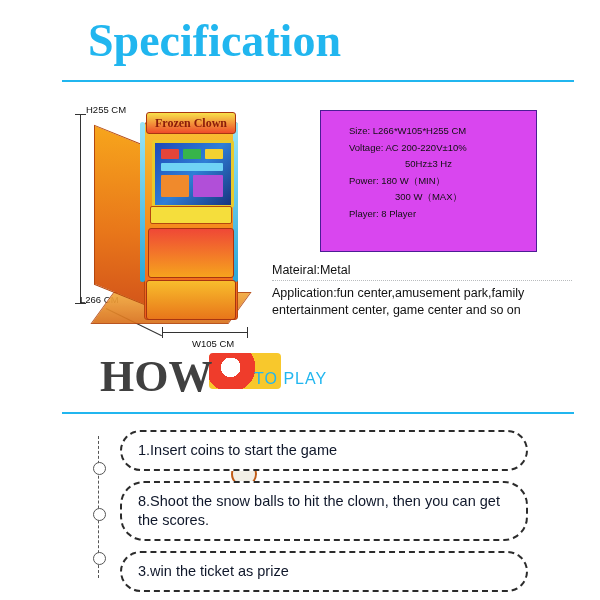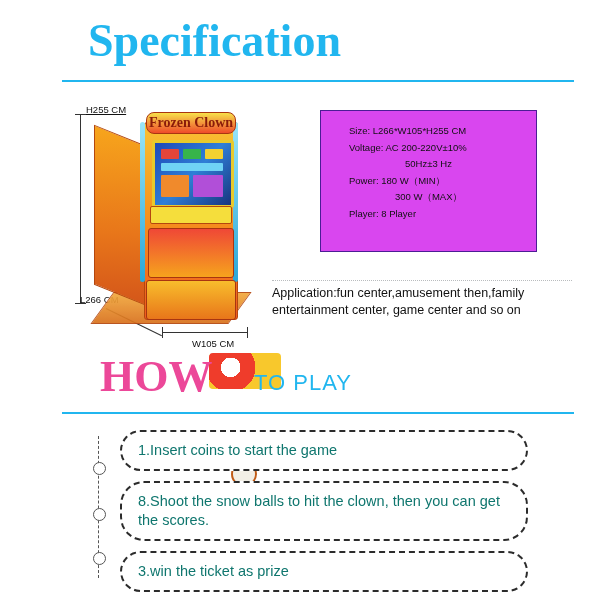--- a/index.html
+++ b/index.html
@@ -49,21 +49,21 @@
     width: 220px;
     height: 258px;
   }
   .dim-label {
     position: absolute;
     font-size: 9.5px;
     color: #111;
     font-family: "Liberation Sans", sans-serif;
     white-space: nowrap;
   }
-  .dim-h { left: 20px; top: 8px; text-decoration: underline; }
+  .dim-h { left: 20px; top: 8px; }
   .dim-l { left: 14px; top: 198px; }
   .dim-w { left: 126px; top: 242px; }
 
   .vline {
     position: absolute;
     left: 14px;
     top: 18px;
     width: 1px;
     height: 190px;
     background: #333;
@@ -148,24 +148,24 @@
     border-radius: 3px;
   }
   .cab-marquee {
     position: absolute;
     left: 52px;
     top: 2px;
     width: 88px;
     height: 20px;
     background: linear-gradient(180deg, #f7e04a 0%, #ef4b2b 100%);
     border: 1px solid #a93510;
-    border-radius: 8px;
+    border-radius: 3px;
     color: #8a1b0a;
     font-family: "Liberation Serif", serif;
-    font-size: 14px;
+    font-size: 12px;
     font-weight: bold;
     text-align: center;
     line-height: 20px;
     overflow: hidden;
   }
   .cab-screen {
     position: absolute;
     left: 58px;
     top: 30px;
     width: 76px;
@@ -313,28 +313,28 @@
 
   
   .how {
     position: absolute;
     left: 100px;
     top: 352px;
     font-family: "Liberation Serif", serif;
     font-weight: bold;
     font-size: 44px;
     line-height: 50px;
-    color: #ec4899;
+    color: #404040;
   }
   .toplay {
     position: absolute;
     left: 254px;
     top: 370px;
     font-family: "Liberation Sans", sans-serif;
-    font-size: 22px;
+    font-size: 16px;
     color: #21b6ef;
     letter-spacing: 1px;
   }
   .how-rule {
     position: absolute;
     left: 62px;
     top: 412px;
     width: 512px;
     height: 2px;
     background: #21b6ef;
@@ -347,21 +347,21 @@
     top: 430px;
     width: 440px;
   }
   .step {
     position: relative;
     margin-bottom: 10px;
     border: 2px dashed #2b2b2b;
     border-radius: 24px;
     padding: 9px 16px;
     font-size: 14.5px;
-    color: #0f766e;
+    color: #0f172a;
     line-height: 19px;
     background: #ffffff;
     min-height: 22px;
     box-sizing: border-box;
     width: 408px;
     margin-left: 32px;
   }
   .rail {
     position: absolute;
     left: 98px;
@@ -431,22 +431,23 @@
 
   <div class="spec-box">
     <div class="line">Size: L266*W105*H255 CM</div>
     <div class="line">Voltage: AC 200-220V±10%</div>
     <div class="line center">50Hz±3 Hz</div>
     <div class="line">Power: 180 W（MIN）</div>
     <div class="line center">300 W（MAX）</div>
     <div class="line">Player: 8 Player</div>
   </div>
 
+  <div class="material">Mateiral:Metal</div>
   <div class="dotted-rule"></div>
-  <div class="application">Application:fun center,amusement then,family entertainment center, game center and so on</div>
+  <div class="application">Application:fun center,amusement park,family entertainment center, game center and so on</div>
 
   <div class="how">HOW</div>
   <div class="toplay">TO PLAY</div>
   <div class="how-rule"></div>
 
   <div class="rail"></div>
   <div class="node node-1"></div>
   <div class="node node-2"></div>
   <div class="node node-3"></div>
 

